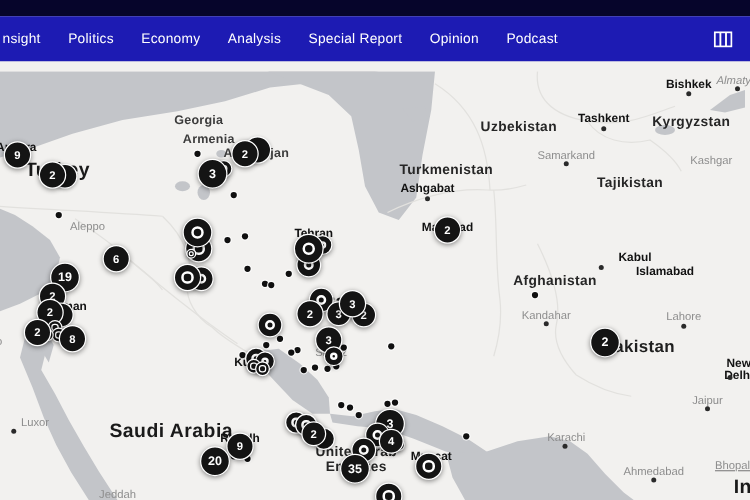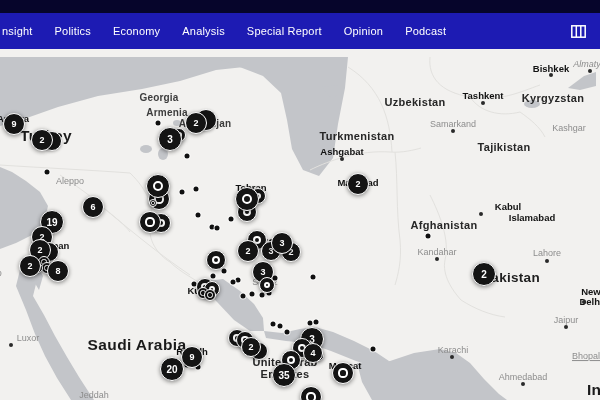--- a/index.html
+++ b/index.html
@@ -135,21 +135,21 @@
       <div class="lbl city gray" style="left: 437px; top: 196px;">Kandahar</div>
       <div class="city-dot" style="left: 437px; top: 202px;"></div>
       <div class="lbl city gray" style="left: 547px; top: 197px;">Lahore</div>
       <div class="city-dot" style="left: 547px; top: 204px;"></div>
       <div class="lbl city gray" style="left: 566px; top: 264px;">Jaipur</div>
       <div class="city-dot" style="left: 566px; top: 270px;"></div>
       <div class="lbl city gray" style="left: 453px; top: 294px;">Karachi</div>
       <div class="city-dot" style="left: 452px; top: 300px;"></div>
       <div class="lbl city gray" style="left: 523px; top: 321px;">Ahmedabad</div>
       <div class="city-dot" style="left: 523px; top: 327px;"></div>
-      <div class="lbl city gray" style="left: 586px; top: 300px; text-decoration: underline;">Bhopal</div>
+      <div class="lbl city gray" style="left: 586px; top: 316px; text-decoration: underline;">Bhopal</div>
       <div class="lbl city gray" style="left: 94px; top: 339px;">Jeddah</div>
       <div class="lbl city gray" style="left: 28px; top: 282px;">Luxor</div>
       <div class="city-dot" style="left: 11px; top: 288px;"></div>
       <div class="lbl city gray" style="left: -9px; top: 217px;">Cairo</div>
       <div class="lbl city gray" style="left: 70px; top: 125px;">Aleppo</div>
       <div class="lbl city gray" style="left: 265px; top: 226px;">Shiraz</div>
       <div class="dot" style="left: 47px; top: 115px;"></div>
       <div class="dot" style="left: 158px; top: 66px;"></div>
       <div class="dot" style="left: 187px; top: 99px;"></div>
       <div class="dot" style="left: 182px; top: 135px;"></div>

